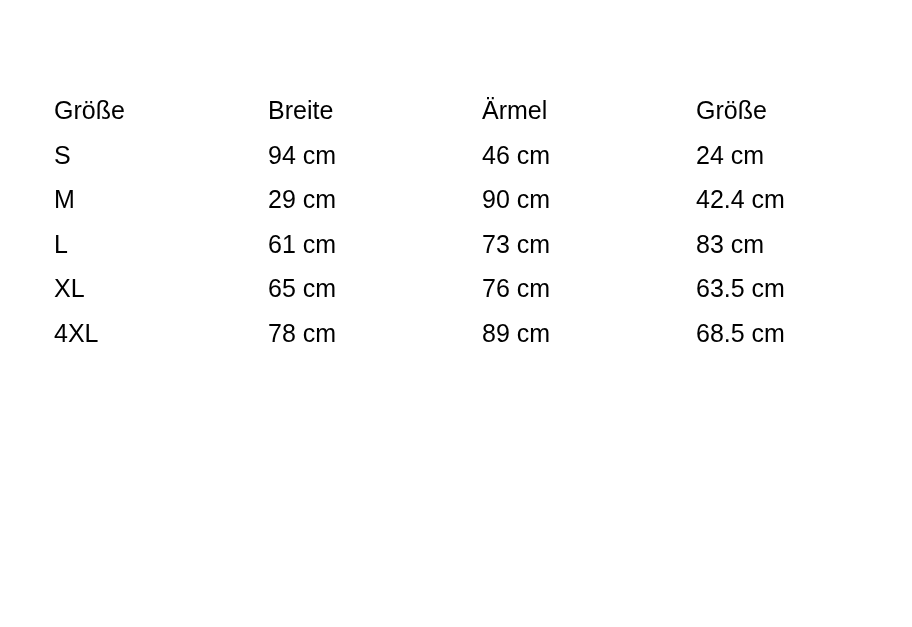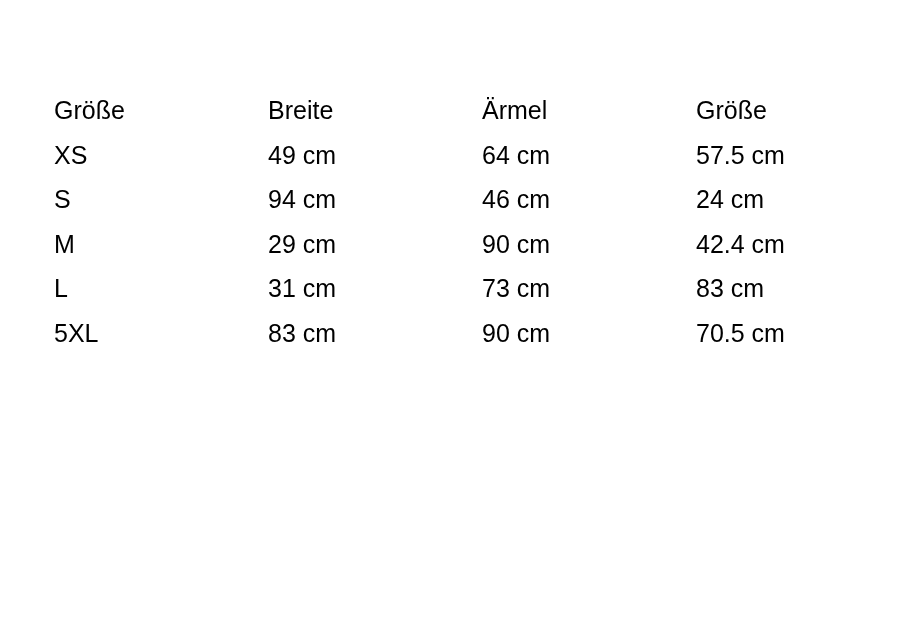--- a/index.html
+++ b/index.html
@@ -64,45 +64,45 @@
     <thead>
       <tr>
         <th>Größe</th>
         <th>Breite</th>
         <th>Ärmel</th>
         <th>Größe</th>
       </tr>
     </thead>
     <tbody>
       <tr>
-        <td>XS</td>
-        <td>49 cm</td>
-        <td>64 cm</td>
-        <td>57.5 cm</td>
-      </tr>
-      <tr>
         <td>S</td>
         <td>94 cm</td>
         <td>46 cm</td>
         <td>24 cm</td>
       </tr>
       <tr>
         <td>M</td>
         <td>29 cm</td>
         <td>90 cm</td>
         <td>42.4 cm</td>
       </tr>
       <tr>
         <td>L</td>
-        <td>31 cm</td>
+        <td>61 cm</td>
         <td>73 cm</td>
         <td>83 cm</td>
       </tr>
       <tr>
-        <td>5XL</td>
-        <td>83 cm</td>
-        <td>90 cm</td>
-        <td>70.5 cm</td>
+        <td>XL</td>
+        <td>65 cm</td>
+        <td>76 cm</td>
+        <td>63.5 cm</td>
+      </tr>
+      <tr>
+        <td>4XL</td>
+        <td>78 cm</td>
+        <td>89 cm</td>
+        <td>68.5 cm</td>
       </tr>
     </tbody>
   </table>
 
 </div>
 
 </body></html>

